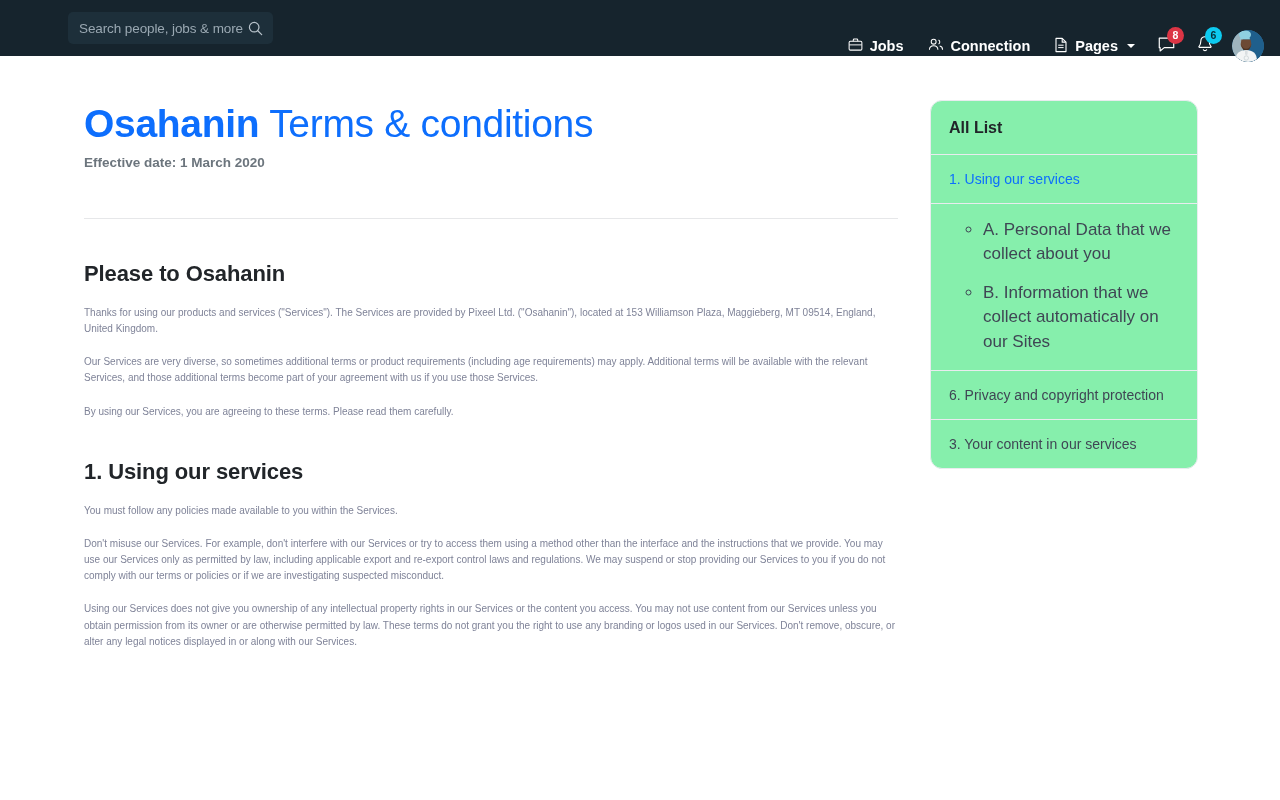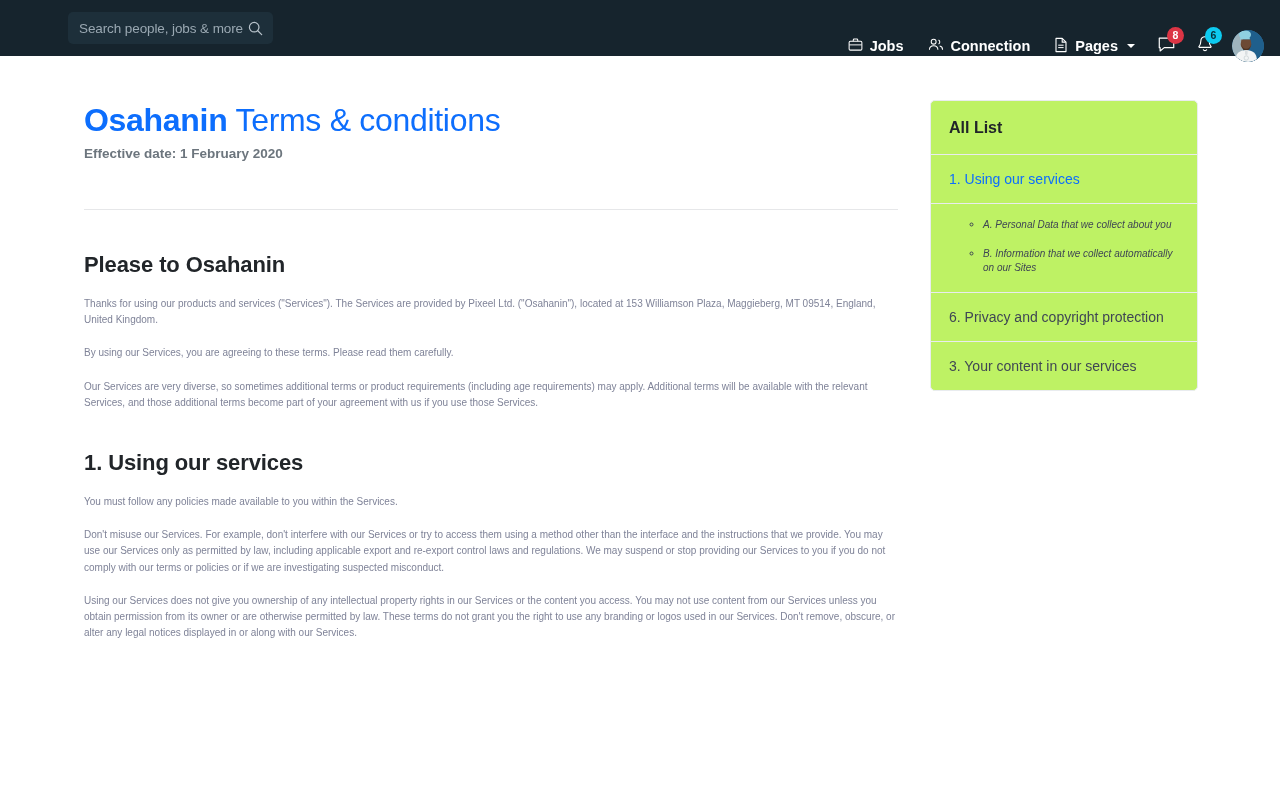--- a/index.html
+++ b/index.html
@@ -117,21 +117,21 @@
   .page {
     display: flex;
     padding: 44px 86px 0 84px;
     gap: 0;
     height: calc(800px - 56px);
   }
   .main-col { width: 830px; flex: none; padding-right: 16px; }
   .side-col { width: 268px; flex: none; margin-left: 16px; }
 
   .page-title {
-    font-size: 32px;
+    font-size: 39px;
     line-height: 1.25;
     color: #0d6efd;
     font-weight: normal;
     margin: 0 0 6px 0;
     letter-spacing: -0.3px;
   }
   .page-title .strong { font-weight: bold; }
 
   .effective-date {
     font-size: 13.5px;
@@ -160,22 +160,22 @@
     line-height: 1.62;
     color: #7f8398;
     margin: 0 0 17px 0;
   }
   p.body-text:last-child { margin-bottom: 16px; }
   .gap-lg { height: 22px; }
 
   
   .card {
     border: 1px solid #e9ecef;
-    border-radius: 5px;
-    background: #bef264;
+    border-radius: 12px;
+    background: #86efac;
     overflow: hidden;
   }
   .card-header {
     padding: 18px 18px 17px 18px;
     border-bottom: 1px solid #e9ecef;
   }
   .card-header h3 {
     margin: 0;
     font-size: 16px;
     font-weight: bold;
@@ -193,26 +193,25 @@
   .card-sub {
     padding: 14px 18px 16px 18px;
     border-bottom: 1px solid #e9ecef;
   }
   .card-sub ul {
     list-style: circle;
     margin: 0;
     padding-left: 34px;
   }
   .card-sub li {
-    font-size: 10px;
+    font-size: 17px;
     line-height: 1.42;
     color: #3f4654;
     margin-bottom: 15px;
     cursor: pointer;
-    font-style: italic;
   }
   .card-sub li:last-child { margin-bottom: 0; }
   .card-sub li::marker { color: #3f4654; }
 </style>
 </head>
 <body>
 
 <div class="navbar">
 
   <a class="brand-logo" href="#" style="position:absolute;left:84px;top:12px;">
@@ -316,30 +315,30 @@
 </div>
 
 <div class="page">
 
   <div class="main-col">
 
     <h1 class="page-title">
       <span class="strong">Osahanin</span><span> Terms &amp; conditions</span>
     </h1>
 
-    <p class="effective-date">Effective date: 1 February 2020</p>
+    <p class="effective-date">Effective date: 1 March 2020</p>
 
     <hr class="divider">
 
     <div class="content">
 
       <h2 class="section-title big">Please to Osahanin</h2>
       <p class="body-text">Thanks for using our products and services ("Services"). The Services are provided by Pixeel Ltd. ("Osahanin"), located at 153 Williamson Plaza, Maggieberg, MT 09514, England, United Kingdom.</p>
+      <p class="body-text">Our Services are very diverse, so sometimes additional terms or product requirements (including age requirements) may apply. Additional terms will be available with the relevant Services, and those additional terms become part of your agreement with us if you use those Services.</p>
       <p class="body-text">By using our Services, you are agreeing to these terms. Please read them carefully.</p>
-      <p class="body-text">Our Services are very diverse, so sometimes additional terms or product requirements (including age requirements) may apply. Additional terms will be available with the relevant Services, and those additional terms become part of your agreement with us if you use those Services.</p>
 
       <div class="gap-lg"></div>
 
       <h2 class="section-title big">1. Using our services</h2>
       <p class="body-text">You must follow any policies made available to you within the Services.</p>
       <p class="body-text">Don't misuse our Services. For example, don't interfere with our Services or try to access them using a method other than the interface and the instructions that we provide. You may use our Services only as permitted by law, including applicable export and re-export control laws and regulations. We may suspend or stop providing our Services to you if you do not comply with our terms or policies or if we are investigating suspected misconduct.</p>
       <p class="body-text">Using our Services does not give you ownership of any intellectual property rights in our Services or the content you access. You may not use content from our Services unless you obtain permission from its owner or are otherwise permitted by law. These terms do not grant you the right to use any branding or logos used in our Services. Don't remove, obscure, or alter any legal notices displayed in or along with our Services.</p>
 
     </div>
   </div>

